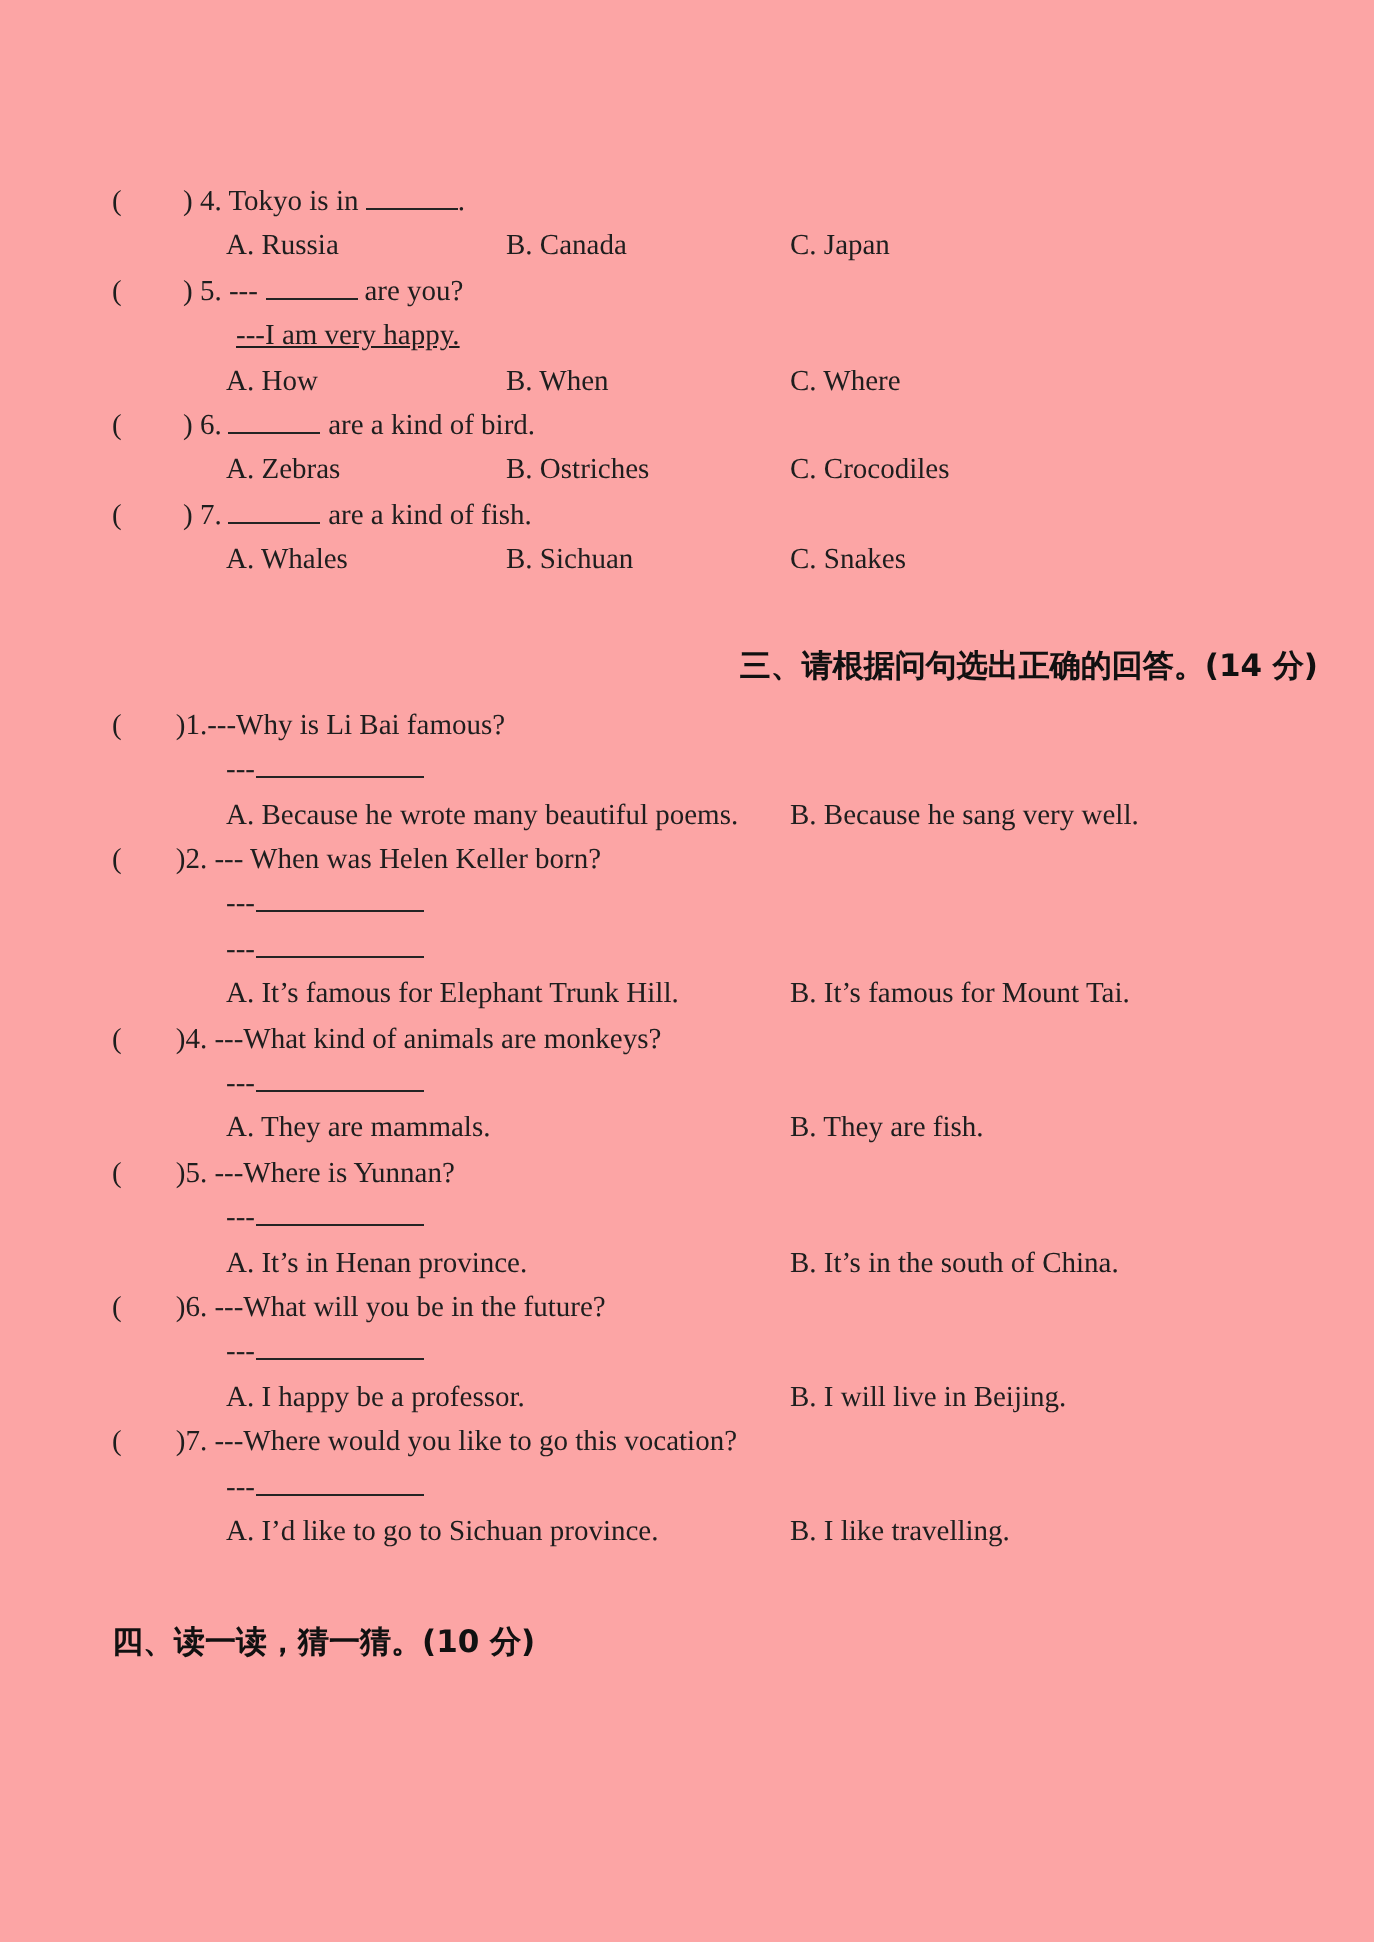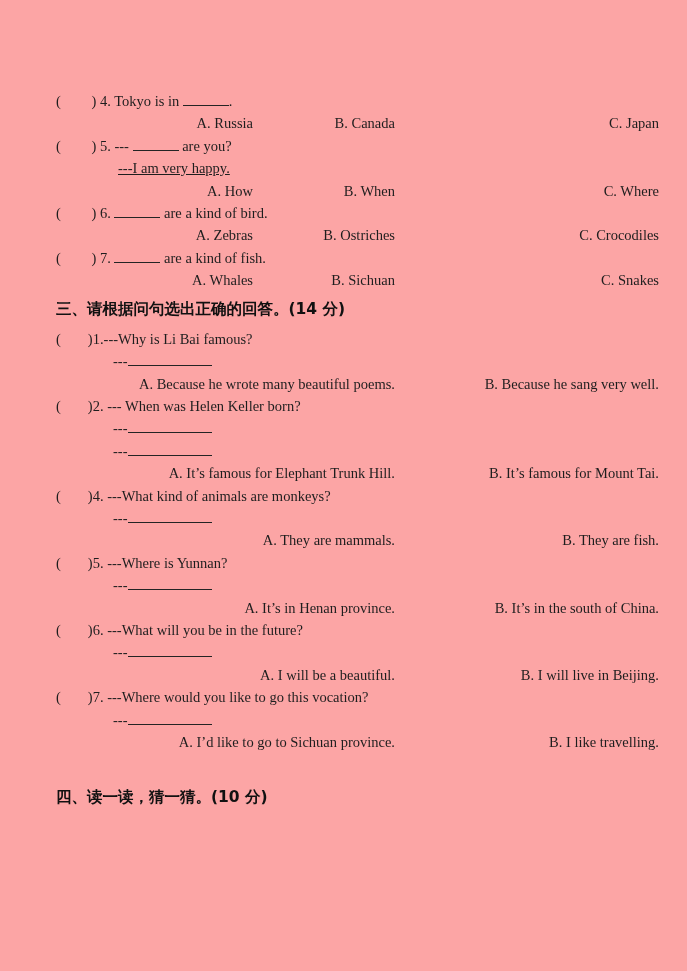--- a/index.html
+++ b/index.html
@@ -22,32 +22,32 @@
   .pc { display: inline-block; }
   .blank {
     display: inline-block;
     width: 46px; height: 14px;
     border-bottom: 1.4px solid #242424;
     vertical-align: baseline;
   }
   .rblank { width: 84px; }
   .subline { padding-left: 62px; text-decoration: underline; }
   .replyline { padding-left: 57px; }
-  .opts { display: grid; padding-left: 57px; text-align: right; }
+  .opts { display: grid; padding-left: 57px; }
   .cols3 { grid-template-columns: 140px 142px 1fr; }
   .cols2 { grid-template-columns: 282px 1fr; }
   .heading {
     font-family: "DejaVu Sans", "Liberation Sans", sans-serif;
     font-weight: bold;
     font-size: 15.5px;
     color: #111111;
     line-height: 22.4px; height: 22.4px;
     white-space: nowrap;
   }
-  .h3 { margin-top: 6px; margin-bottom: 8px; }
+  .h3 { margin-top: 30px; margin-bottom: 8px; text-align: right; }
   .h4 { margin-top: 33px; }
 </style>
 </head>
 <body>
 
 <div class="page">
 
   <div>
 
     <div>
@@ -179,21 +179,21 @@
     </div>
 
     <div>
       <div class="line">
         <span class="po">(</span><span class="pc">)</span><span>6. ---What will you be in the future?</span>
       </div>
       <div class="line replyline">
         <span>---</span><span class="blank rblank"></span>
       </div>
       <div class="line opts cols2">
-        <span>A. I will be a beautiful.</span>
+        <span>A. I happy be a professor.</span>
         <span>B. I will live in Beijing.</span>
       </div>
     </div>
 
     <div>
       <div class="line">
         <span class="po">(</span><span class="pc">)</span><span>7. ---Where would you like to go this vocation?</span>
       </div>
       <div class="line replyline">
         <span>---</span><span class="blank rblank"></span>

